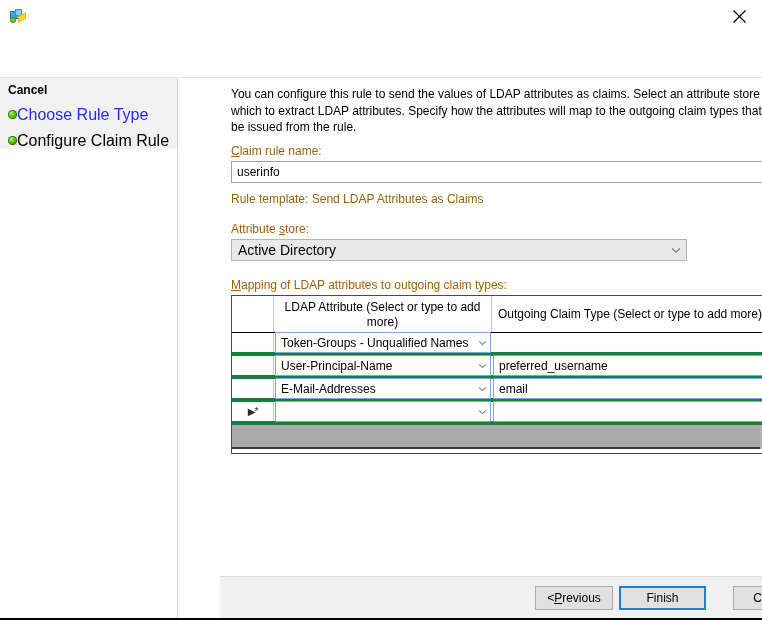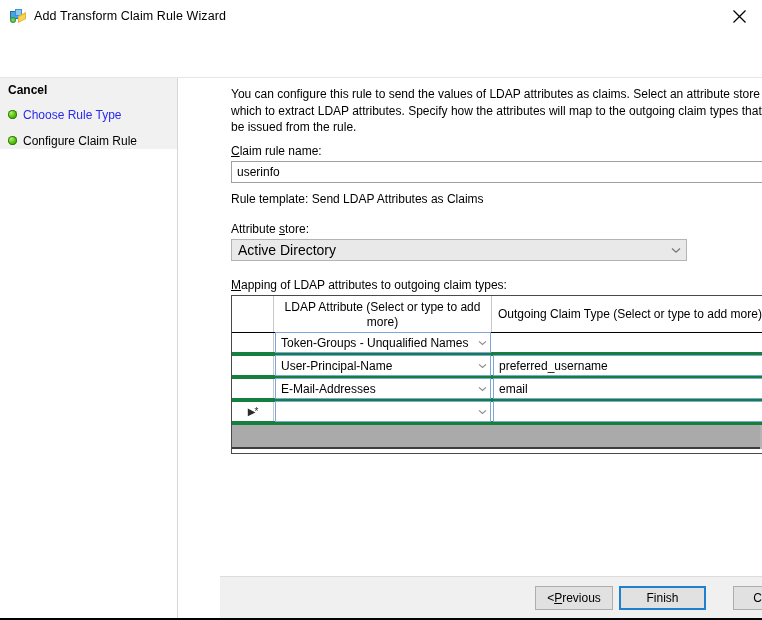--- a/index.html
+++ b/index.html
@@ -108,22 +108,21 @@
     font-size: 12px;
     font-weight: bold;
     color: #000000;
   }
   .step-item {
     position: absolute;
     left: 8px;
     height: 17px;
     display: flex;
     align-items: center;
-    gap: 6px;
-    font-size: 12px;
+    font-size: 16px;
     white-space: nowrap;
   }
   .step-item.s0 { top: 28px; }
   .step-item.s1 { top: 54px; }
   .step-bullet {
     width: 9px;
     height: 9px;
     border-radius: 50%;
     background: radial-gradient(circle at 33% 30%, #b9f06a 0%, #5cc816 45%, #2f8a06 100%);
     box-shadow: inset 0 0 0 1px rgba(40,110,10,0.85);
@@ -149,21 +148,21 @@
     top: 8px;
     width: 563px;
     font-size: 12px;
     line-height: 16.5px;
     color: #000000;
   }
 
   .field-label {
     position: absolute;
     font-size: 12px;
-    color: #000000;
+    color: #a16207;
   }
   .field-label .acc {
     text-decoration: underline;
     text-underline-offset: 1px;
   }
 
   .lbl-claim-name { left: 11px; top: 66px; }
   .lbl-template   { left: 11px; top: 114px; }
   .lbl-store      { left: 11px; top: 144px; }
   .lbl-mapping    { left: 11px; top: 200px; }
@@ -358,21 +357,20 @@
         <rect x="1" y="4" width="9" height="8" fill="#1f6fb5"></rect>
         <rect x="2" y="5" width="7" height="6" fill="#4aa3e0"></rect>
         <rect x="6" y="2" width="7" height="7" fill="#3b8fd4"></rect>
         <rect x="7" y="3" width="5" height="5" fill="#8fc8ef"></rect>
         <path d="M9 9 L17 5 L17 12 L9 16 Z" fill="#e8b71f"></path>
         <path d="M10 10 L16 7 L16 11.5 L10 14.5 Z" fill="#f4d35e"></path>
         <circle cx="4" cy="13" r="3" fill="#3a9b2f"></circle>
         <circle cx="4" cy="13" r="1.8" fill="#76cf62"></circle>
       </svg>
     </span>
-    <span class="title-text">Add Transform Claim Rule Wizard</span>
     <div class="close-btn">
       <svg width="15" height="15" viewBox="0 0 15 15">
         <line x1="1.5" y1="1.5" x2="13.5" y2="13.5" stroke="#000" stroke-width="1.2"></line>
         <line x1="13.5" y1="1.5" x2="1.5" y2="13.5" stroke="#000" stroke-width="1.2"></line>
       </svg>
     </div>
   </div>
 
   <div class="page-header">
     <div class="page-title">Configure Rule</div>

